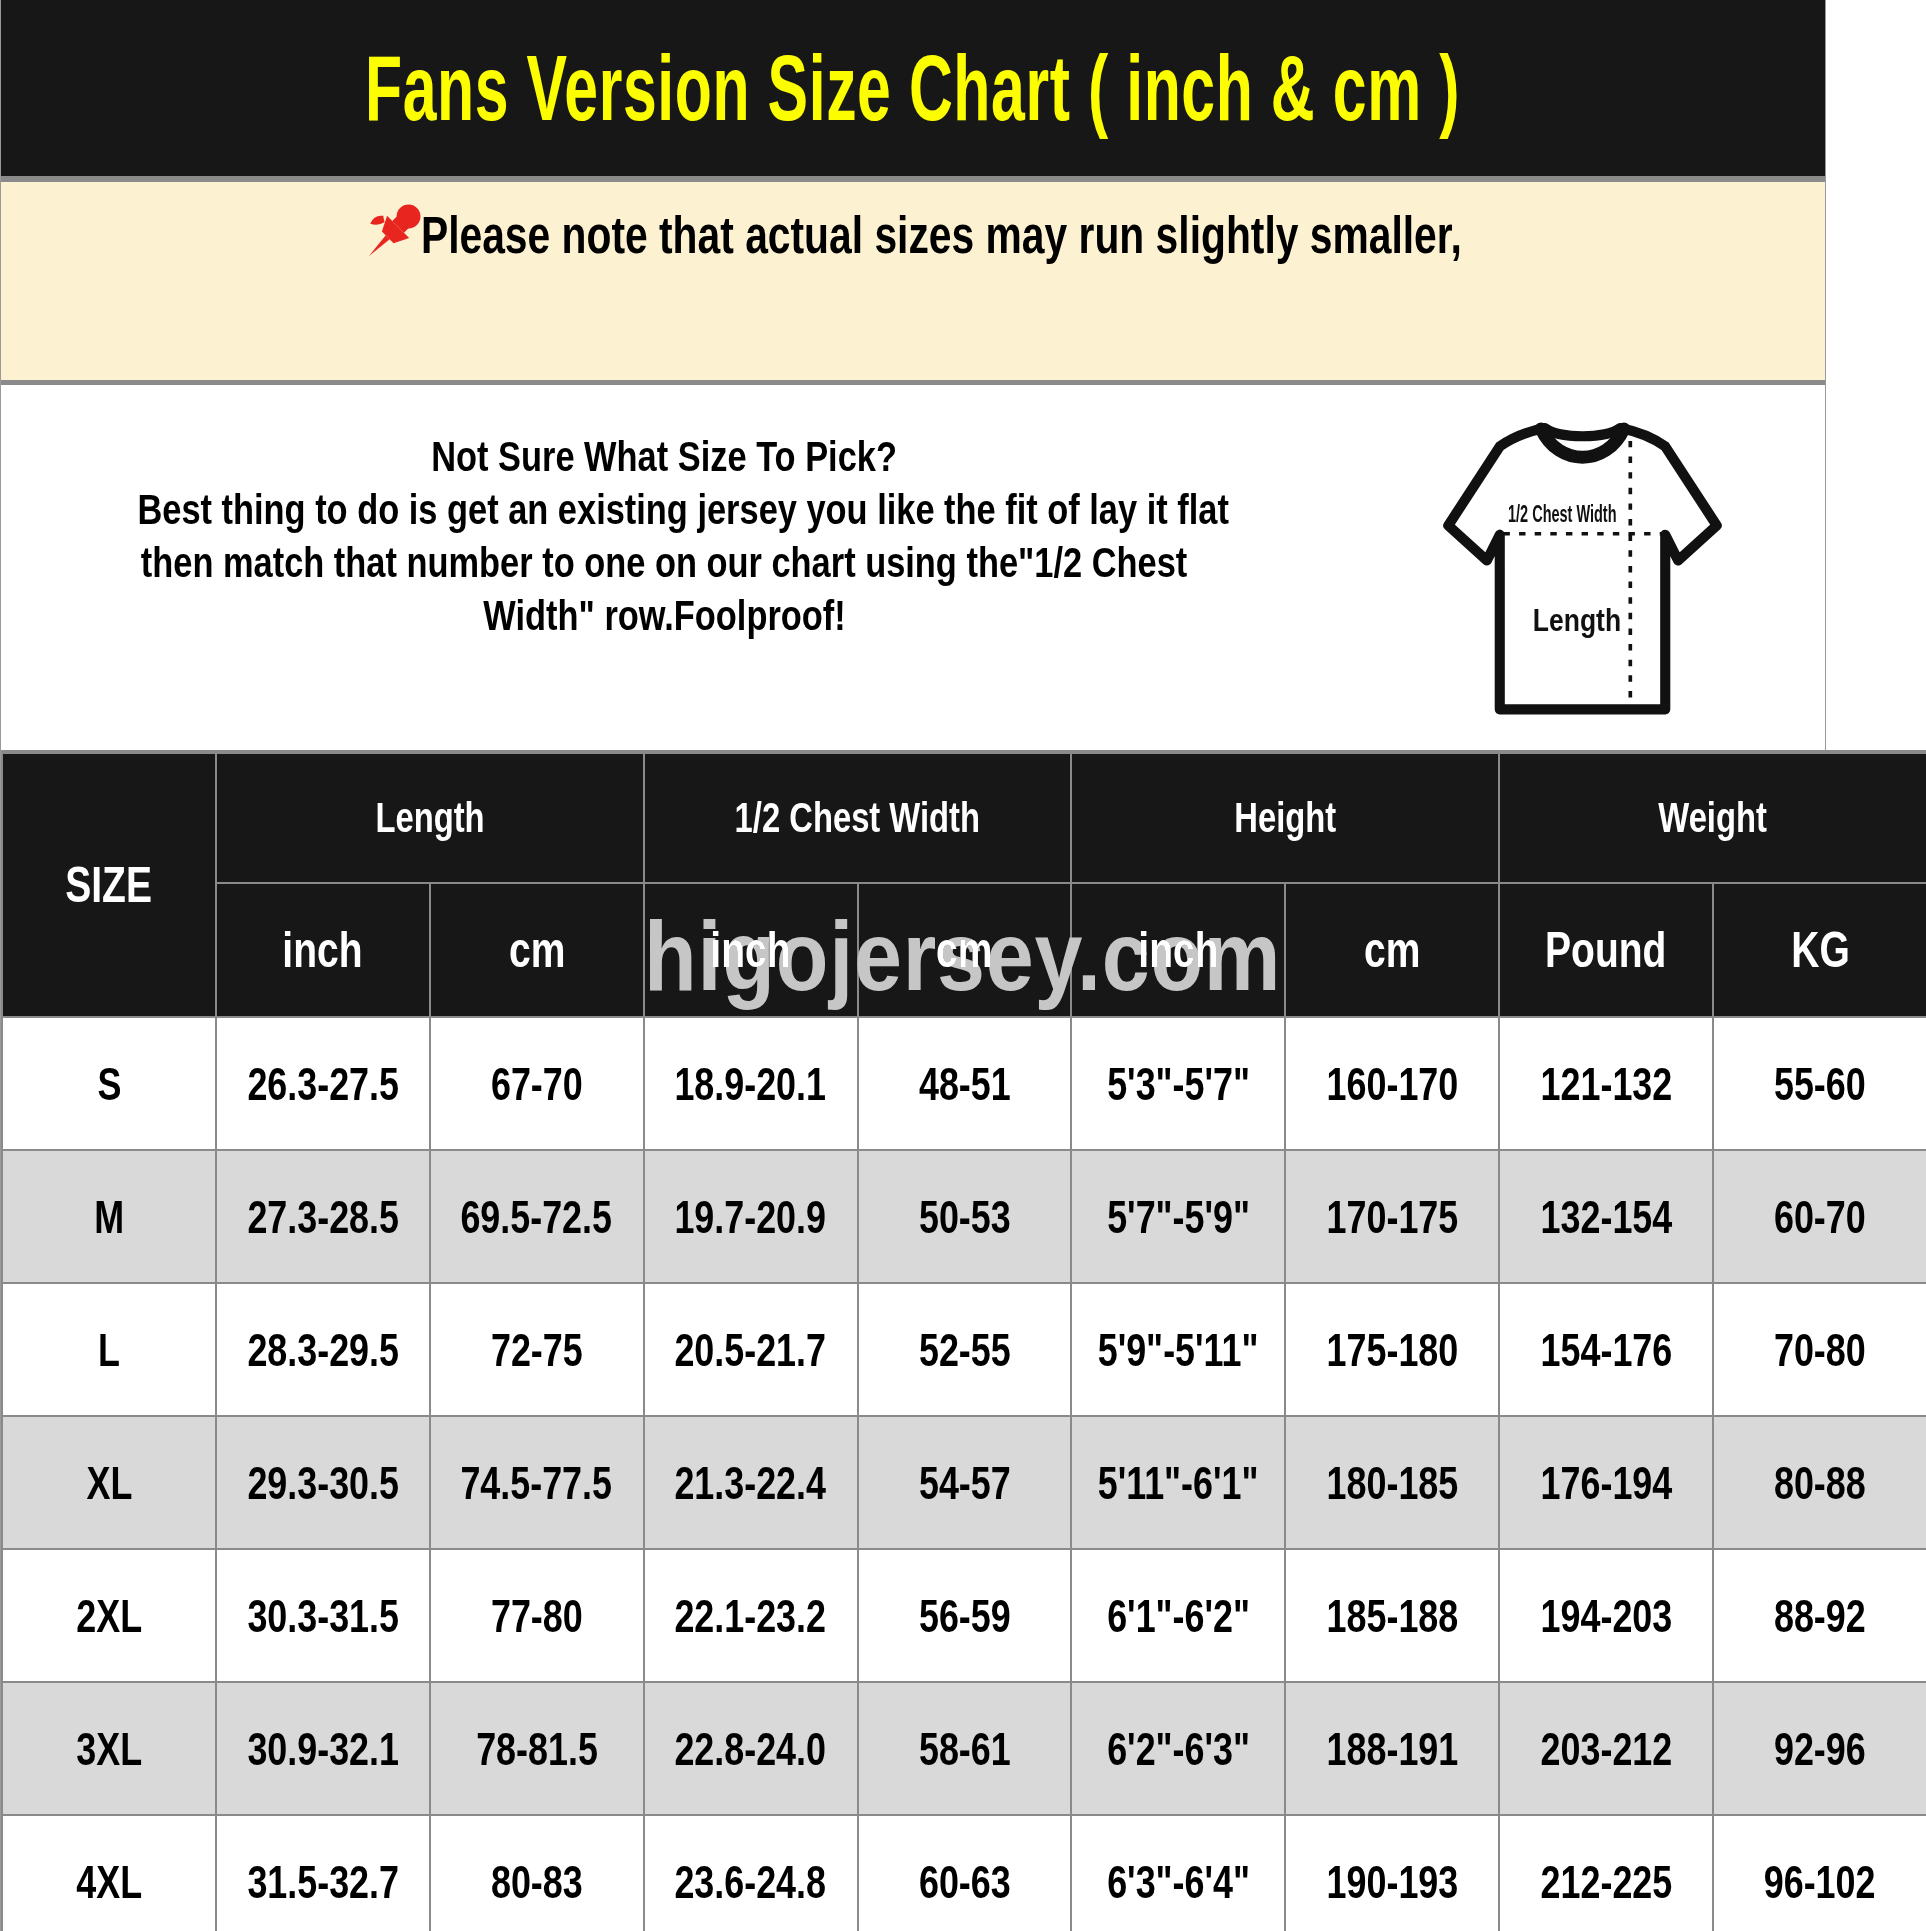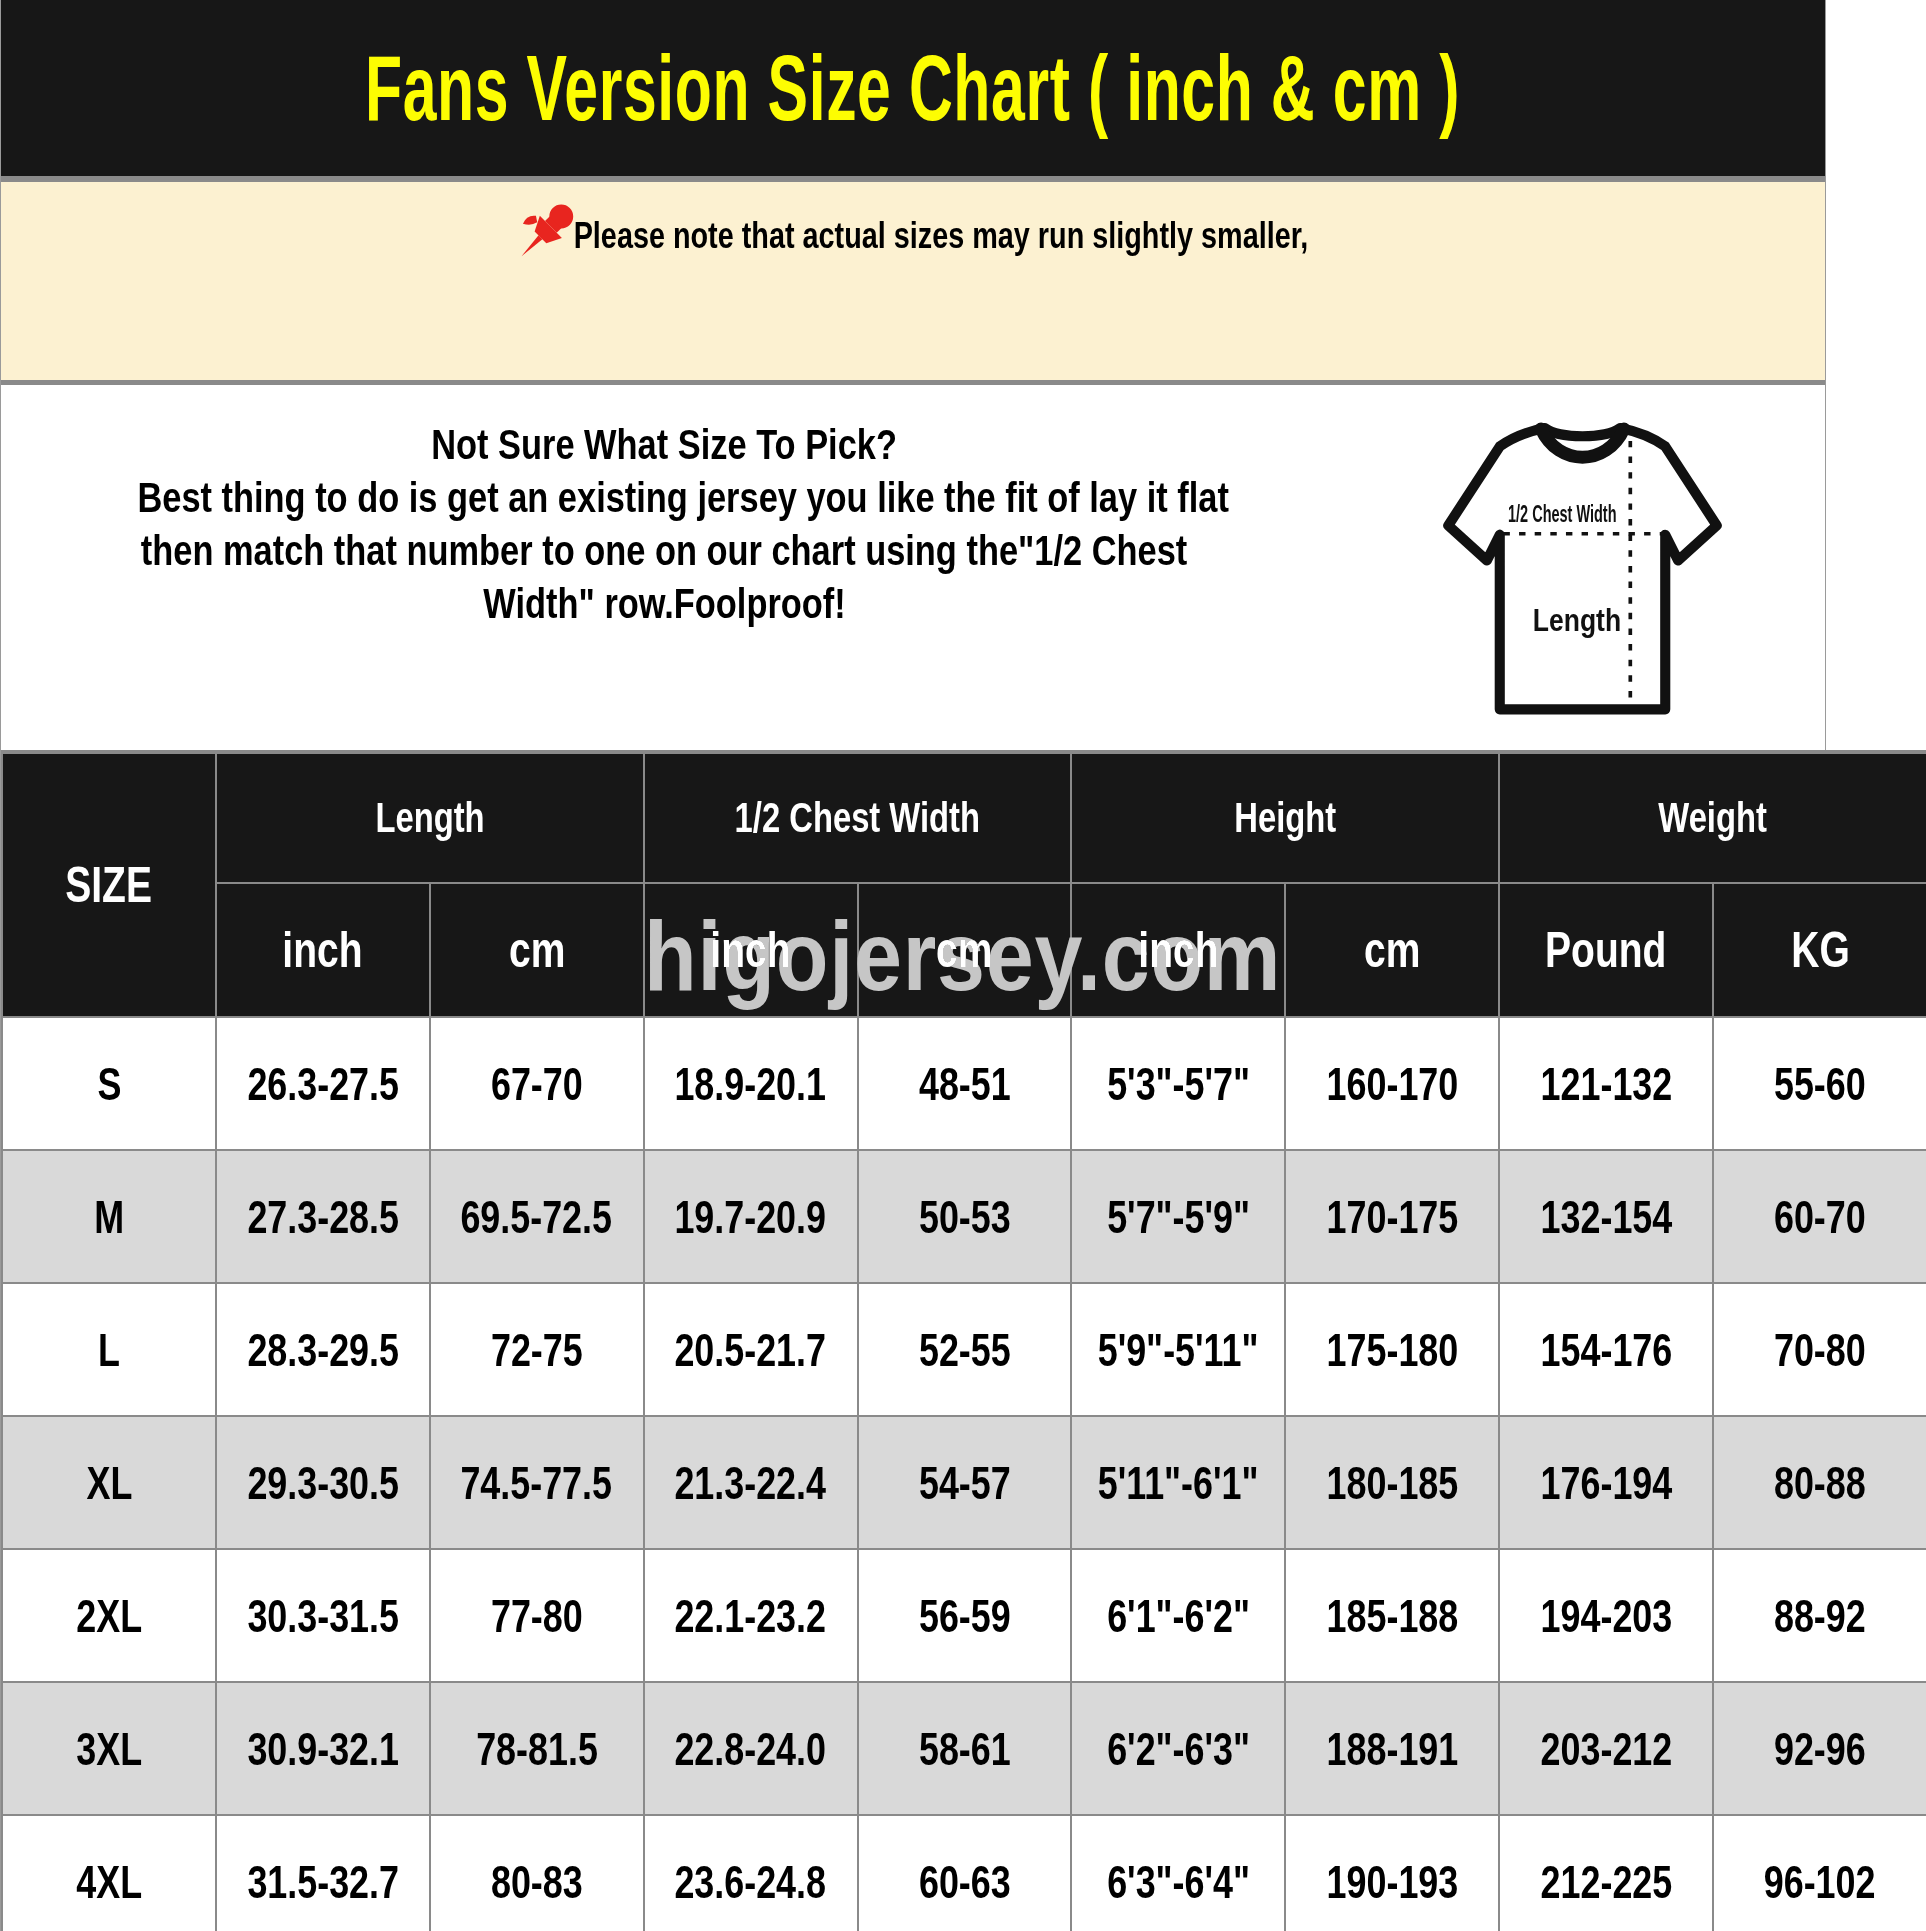--- a/index.html
+++ b/index.html
@@ -13,31 +13,31 @@
   .cx-t    { display:inline-block; transform:scaleX(0.66); white-space:nowrap; }
   .cx-cell { display:inline-block; transform:scaleX(0.78); white-space:nowrap; }
 
   
   .hdr { height:176px; background:#171717; display:flex; align-items:center; justify-content:center; }
   .hdr h1 { color:#fdfd02; font-size:92px; letter-spacing:0.9px; }
 
   .divider { height:5.5px; background:#8a8a8a; }
 
   
-  .banner { height:198px; background:#fcf1d1; text-align:center; font-size:36px; color:#000; }
+  .banner { height:198px; background:#fcf1d1; text-align:center; font-size:51px; color:#000; }
   .banner .bline1 { padding-top:16.5px; height:92px; display:flex; align-items:center; justify-content:center; }
   .banner .bline2 { height:90px; display:flex; align-items:center; justify-content:center; }
   .banner .cx { display:inline-flex; align-items:center; }
   .hl-red { color:#f40000; }
   .pin-svg { width:68px; height:79px; margin-right:1.8px; transform:scaleX(1.25); flex:none; }
   .arrow-svg { width:30px; height:55px; margin-left:14.7px; transform:scaleX(1.25) translateY(-1.8px); flex:none; }
 
   
   .info { height:365px; background:#ffffff; position:relative; }
-  .info-text { width:1327px; text-align:center; font-size:43px; line-height:53px; padding-top:33px; }
+  .info-text { width:1327px; text-align:center; font-size:43px; line-height:53px; padding-top:45px; }
   .shirt-wrap { position:absolute; left:1438px; top:32px; width:287px; height:308px; }
 
   
   table { width:1927px; border-collapse:collapse; table-layout:fixed; border-top:4.6px solid #8a8a8a; }
   th, td { border:2.8px solid #8a8a8a; text-align:center; vertical-align:middle; padding:0; }
   thead th { background:#171717; color:#ffffff; }
   th.szh { font-size:50px;margin-left:24px; }
   th.grp { font-size:42px; height:131px; }
   th.sub { font-size:50px; height:134px; }
   tbody td { font-size:46px; height:133px; background:#ffffff; }

